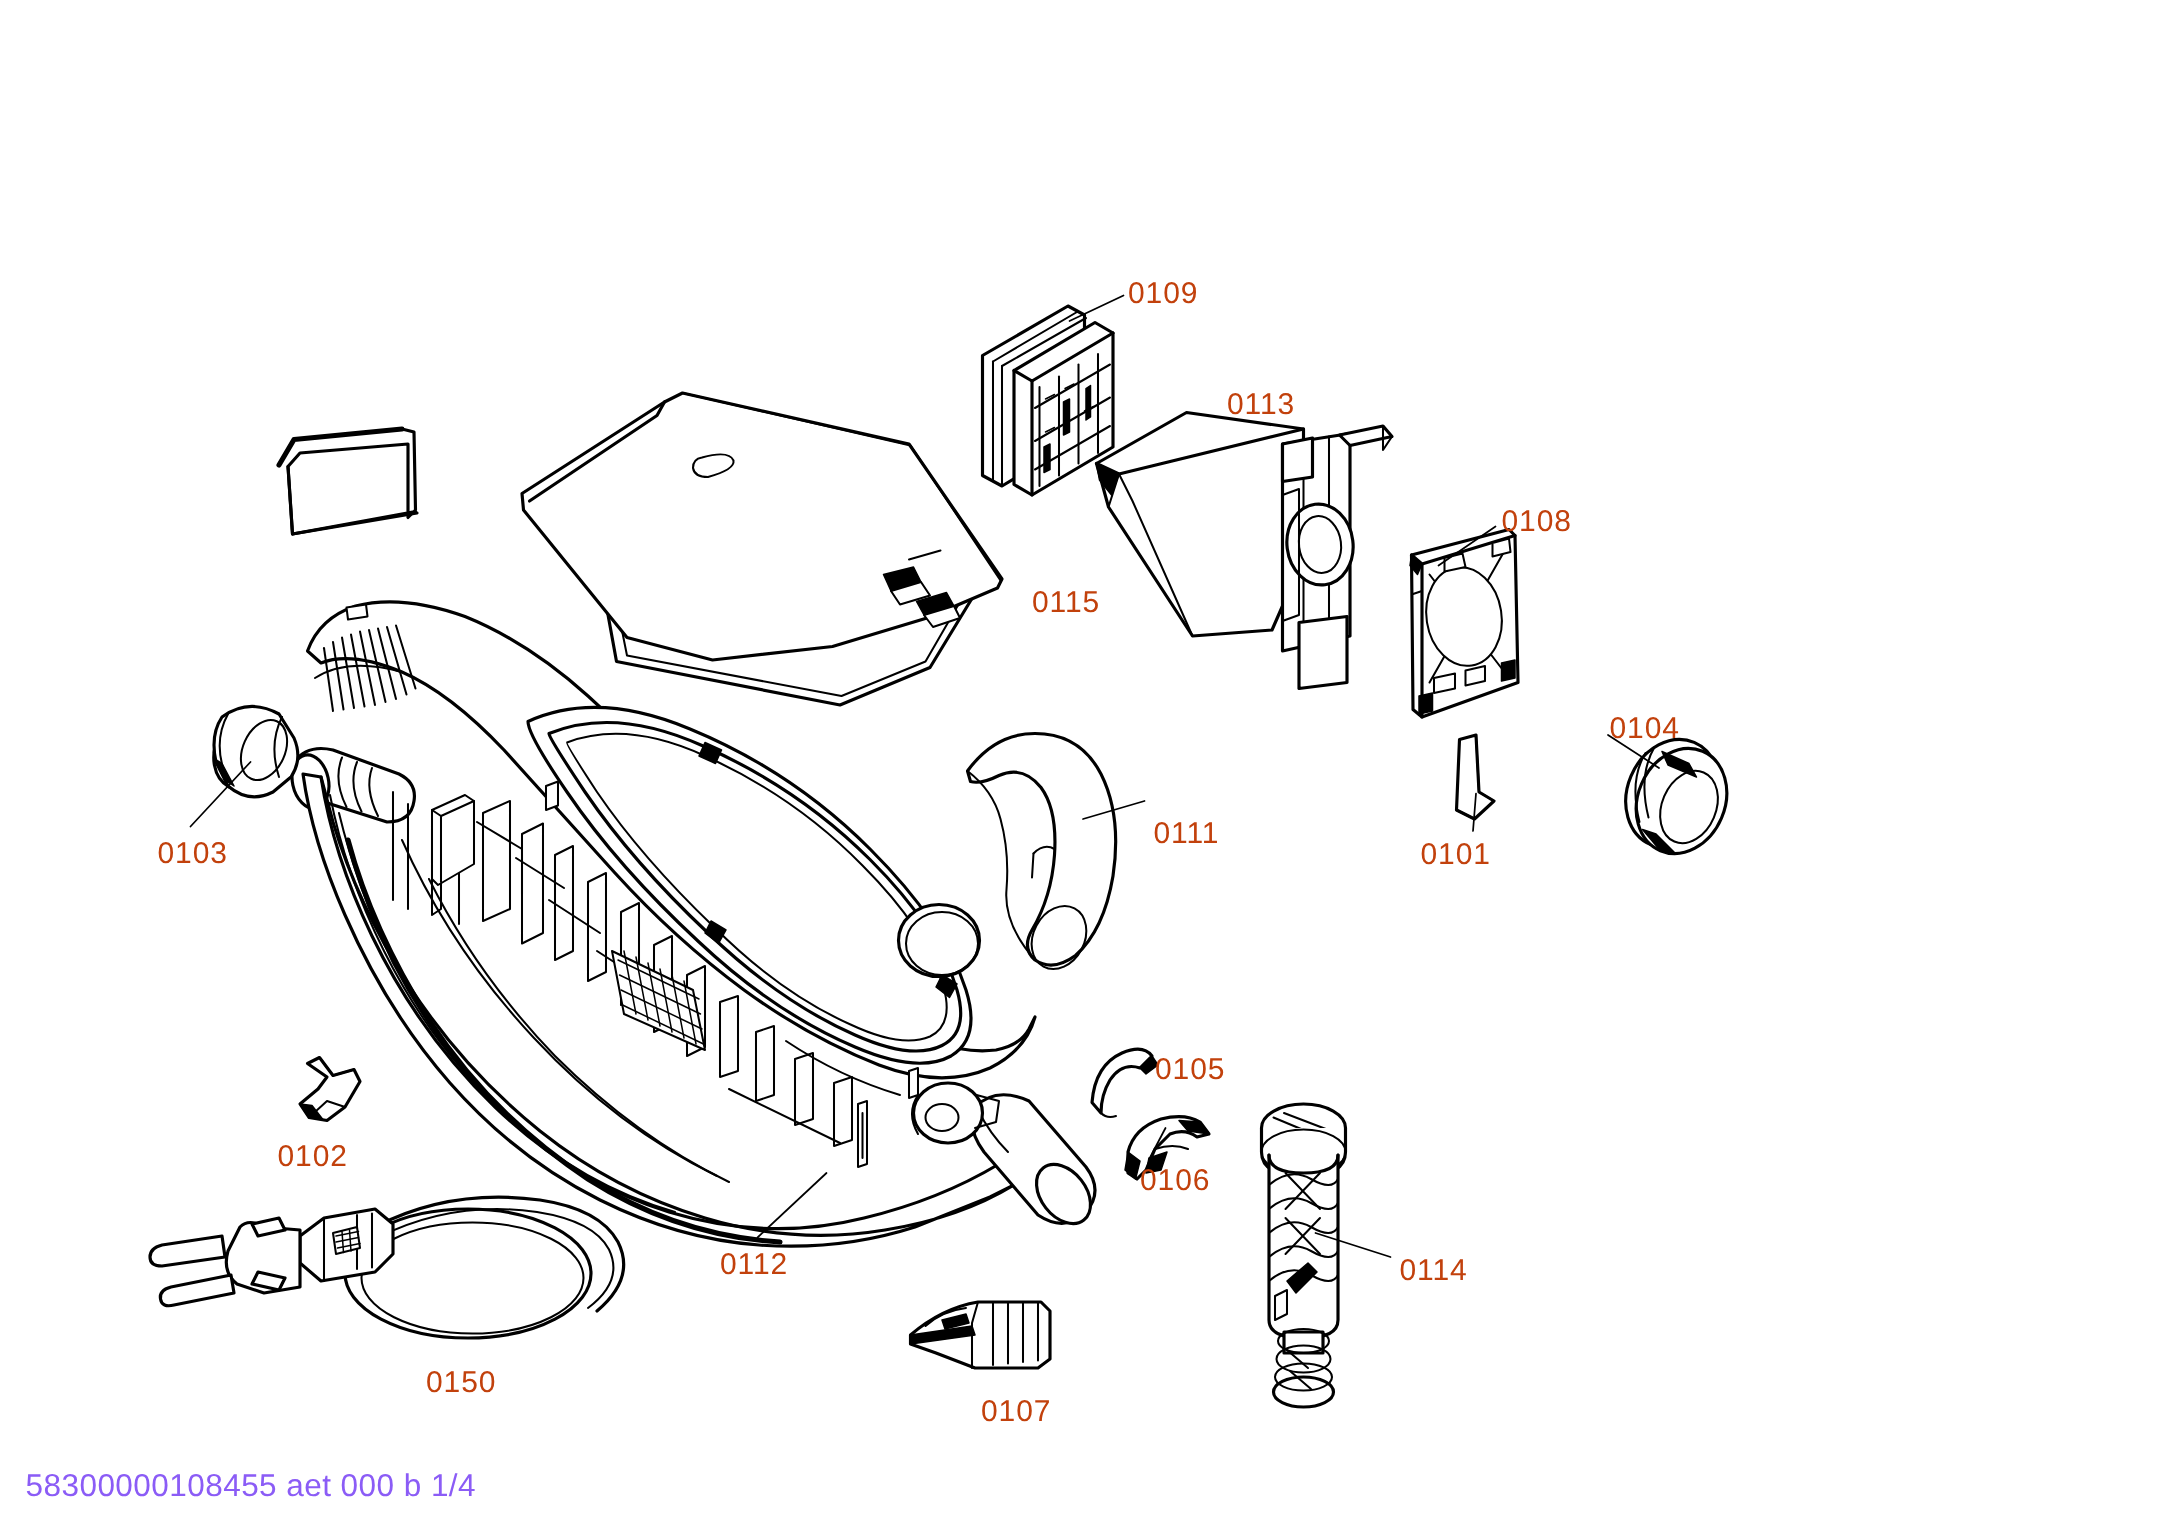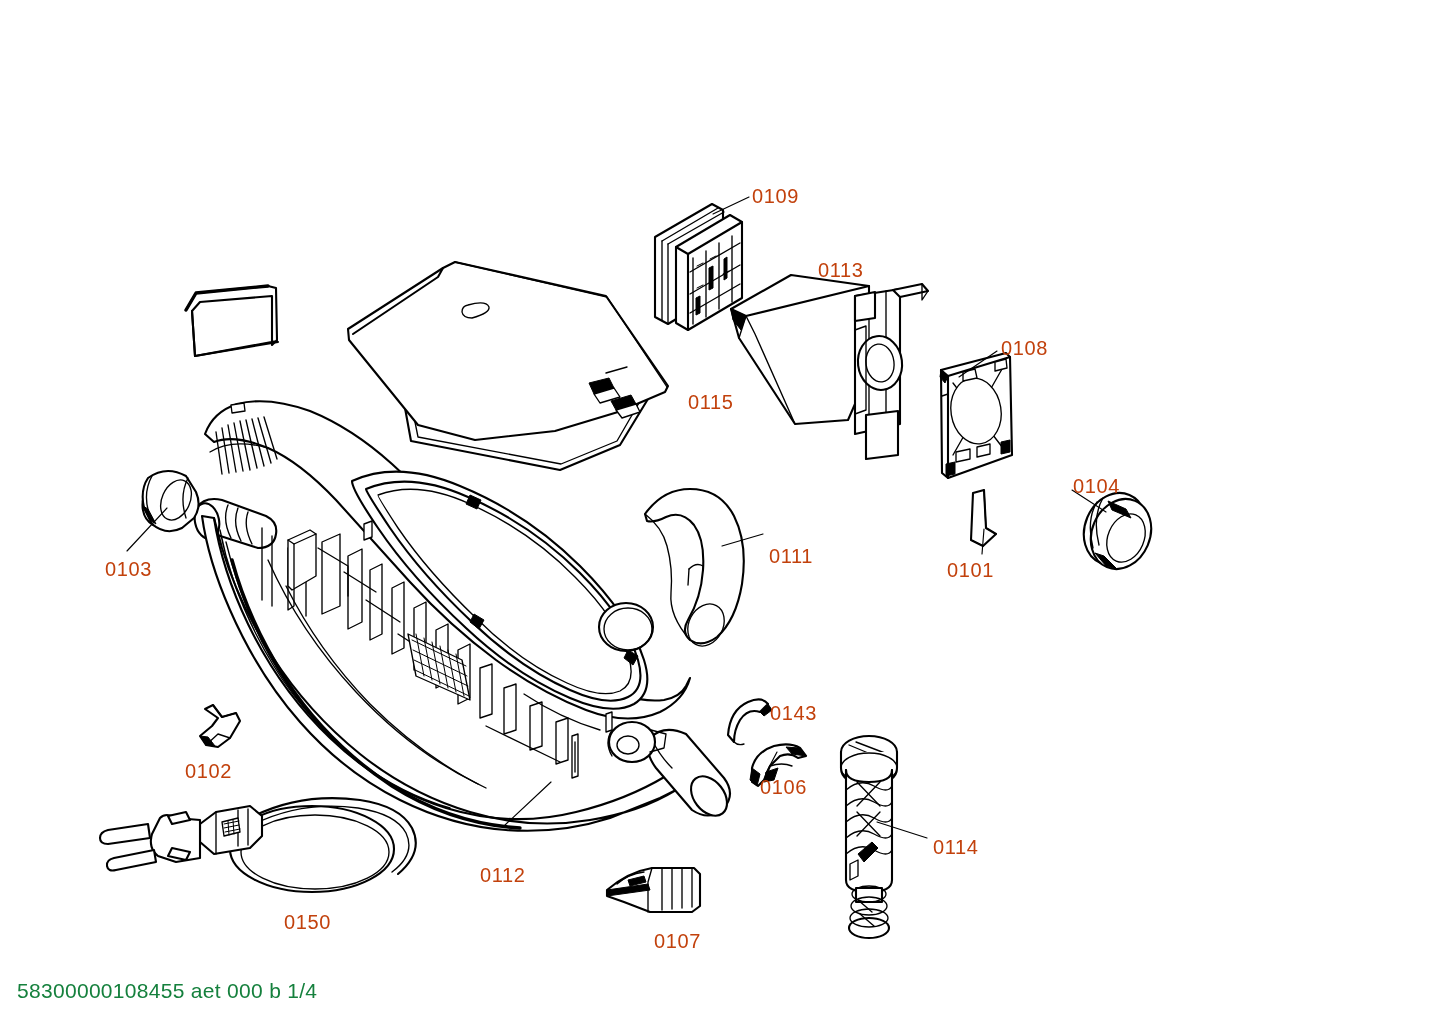--- a/index.html
+++ b/index.html
@@ -94,21 +94,21 @@
     line-height: 1;
     user-select: none;
   }
   #footer-text {
     position: absolute;
     left: 17px;
     top: 979px;
     font-family: "Liberation Sans", sans-serif;
     font-size: 21px;
     letter-spacing: 0.3px;
-    color: #15803d;
+    color: #8b5cf6;
     white-space: nowrap;
   }
 </style>
 </head>
 <body>
 
 <div id="diagram-root">
 
   <svg class="dwg" viewBox="0 0 1442 1019" xmlns="http://www.w3.org/2000/svg">
 
@@ -459,27 +459,27 @@
       <path class="leader" d="M927 838 L877 822"></path>
       <path class="leader" d="M505 825 L551 782"></path>
     </g>
 
   </svg>
 
   <div class="lbl" style="left:947px; top:560px;">0101</div>
   <div class="lbl" style="left:185px; top:761px;">0102</div>
   <div class="lbl" style="left:80px;  top:559px;margin-left:25px;">0103</div>
   <div class="lbl" style="left:1073px;top:476px;">0104</div>
-  <div class="lbl" style="left:770px; top:703px;">0143</div>
+  <div class="lbl" style="left:770px; top:703px;">0105</div>
   <div class="lbl" style="left:760px; top:777px;">0106</div>
   <div class="lbl" style="left:654px; top:931px;">0107</div>
   <div class="lbl" style="left:1001px;top:338px;">0108</div>
   <div class="lbl" style="left:752px; top:186px;">0109</div>
   <div class="lbl" style="left:284px; top:912px;">0150</div>
   <div class="lbl" style="left:769px; top:530px;margin-top:16px;">0111</div>
-  <div class="lbl" style="left:480px; top:833px;margin-top:32px;">0112</div>
+  <div class="lbl" style="left:480px; top:833px;">0112</div>
   <div class="lbl" style="left:818px; top:260px;">0113</div>
   <div class="lbl" style="left:933px; top:837px;">0114</div>
   <div class="lbl" style="left:688px; top:392px;">0115</div>
 
   <div id="footer-text">58300000108455 aet 000 b 1/4</div>
 
 </div>
 
 </body></html>

